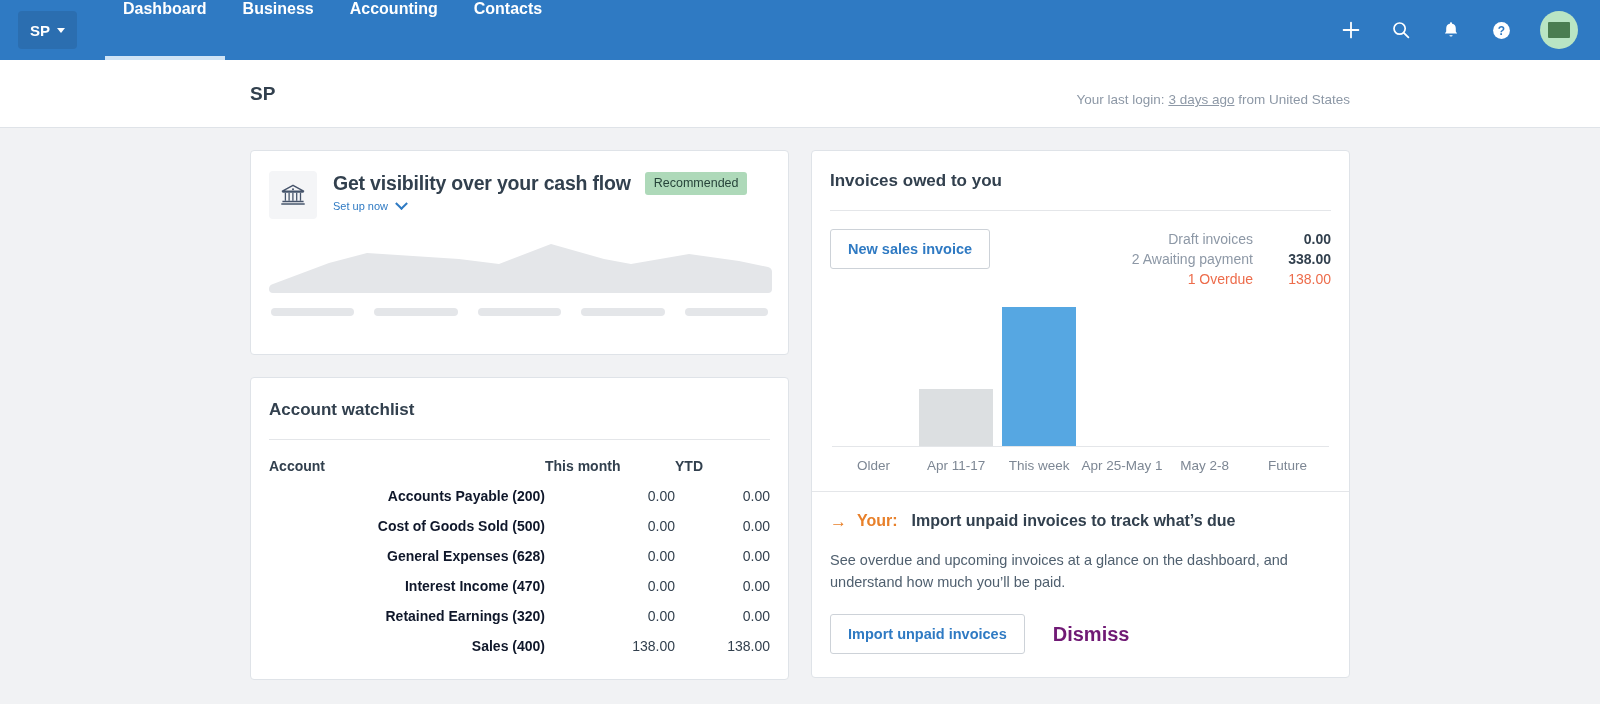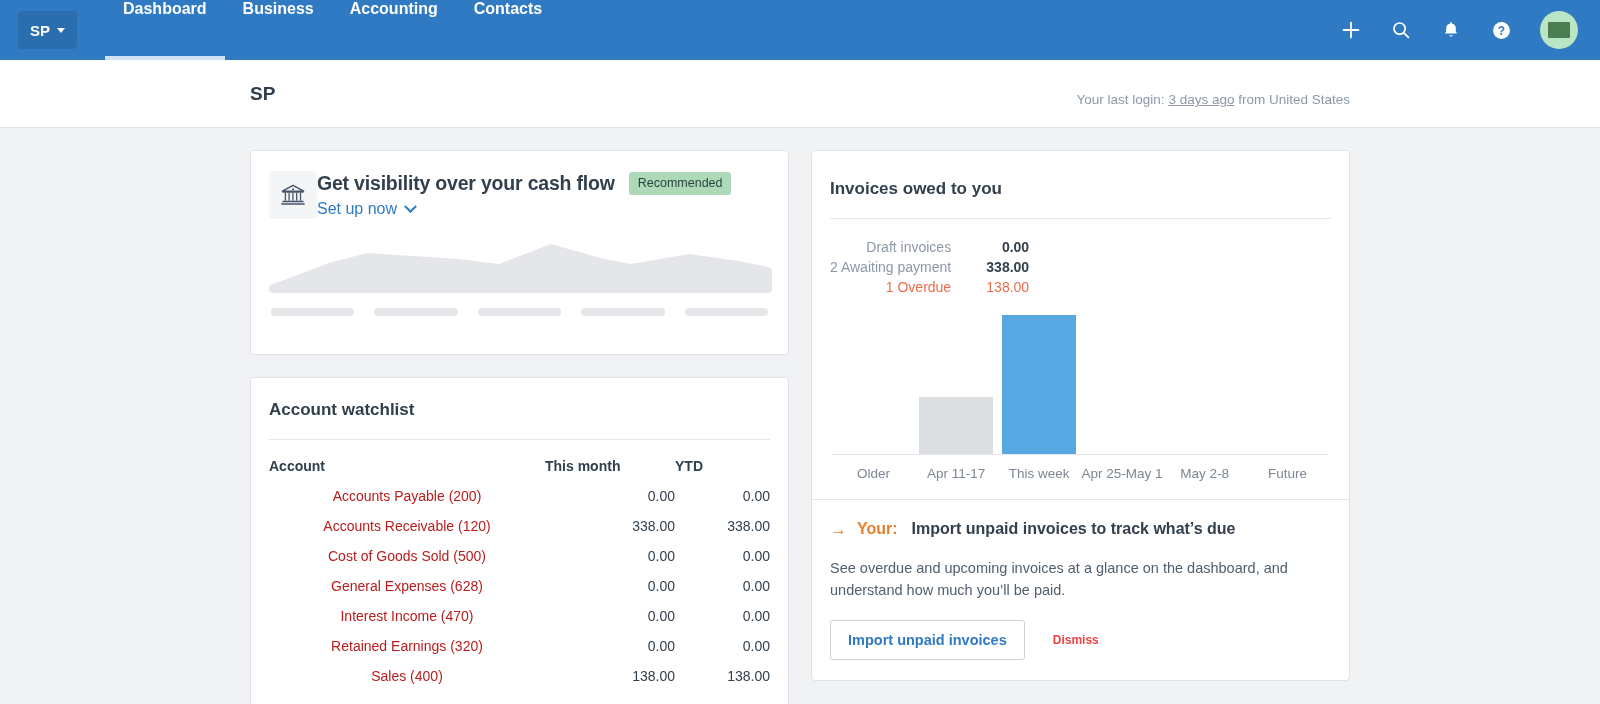--- a/index.html
+++ b/index.html
@@ -140,21 +140,21 @@
   .col { width: 539px; display: flex; flex-direction: column; gap: 22px; }
 
   .card {
     background: #ffffff;
     border: 1px solid #dfe3e8;
     border-radius: 4px;
   }
 
   
   .cashflow { padding: 20px 18px 0 18px; height: 205px; overflow: hidden; }
-  .cf-head { display: flex; align-items: flex-start; }
+  .cf-head { display: flex; align-items: flex-start; gap: 16px; }
   .cf-iconbox {
     width: 48px; height: 48px;
     background: #f4f5f7;
     border-radius: 4px;
     display: flex; align-items: center; justify-content: center;
     flex: none;
   }
   .cf-textcol { flex: 1; padding-top: 1px; }
   .cf-titlerow { display: flex; align-items: center; gap: 14px; }
   .cf-title {
@@ -167,21 +167,21 @@
     background: #aed9b9;
     color: #27443a;
     font-size: 12.5px;
     border-radius: 3px;
     padding: 4px 9px 5px 9px;
     white-space: nowrap;
   }
   .cf-link {
     margin-top: 5px;
     color: #2f7ac3;
-    font-size: 16px;
+    font-size: 11px;
     display: inline-flex;
     align-items: center;
     gap: 9px;
     cursor: pointer;
   }
   .chev {
     display: inline-block;
     width: 9px; height: 9px;
     border-right: 2.4px solid #2f7ac3;
     border-bottom: 2.4px solid #2f7ac3;
@@ -222,30 +222,31 @@
     padding: 18px 0 7px 0;
     font-size: 14px;
   }
   table.wl th.left { text-align: left; }
   table.wl td {
     padding: 7px 0;
     color: #8d98a6;
     text-align: right;
   }
   table.wl td.acct {
-    text-align: center;
-    color: #b91c1c;
-    cursor: pointer;
+    text-align: right;
+    color: #0f172a;
+    cursor: pointer;
+    font-weight: bold;
   }
   table.wl td.num { color: #32404e; }
   .col-month { width: 130px; }
   .col-ytd { width: 95px; }
 
   
-  .invoices { padding: 28px 18px 0 18px; }
+  .invoices { padding: 20px 18px 0 18px; }
   .inv-body {
     display: flex;
     align-items: flex-start;
     justify-content: space-between;
     padding-top: 18px;
   }
   .btn {
     border: 1px solid #cdd2d8;
     background: #ffffff;
     border-radius: 3px;
@@ -319,23 +320,23 @@
   }
   .next-actions {
     margin-top: 18px;
     display: flex;
     align-items: center;
     gap: 14px;
   }
   .linkbtn {
     background: none;
     border: none;
-    color: #ef4444;
-    font-weight: bold;
-    font-size: 12px;
+    color: #701a75;
+    font-weight: bold;
+    font-size: 20px;
     padding: 11px 14px;
     cursor: pointer;
     font-family: "Liberation Sans", sans-serif;
   }
 </style>
 </head>
 <body>
 
 <div class="topnav">
   <div class="org-btn">
@@ -450,25 +451,20 @@
             <th class="col-ytd">YTD</th>
           </tr>
         </thead>
         <tbody>
           <tr>
             <td class="acct">Accounts Payable (200)</td>
             <td class="num">0.00</td>
             <td class="num">0.00</td>
           </tr>
           <tr>
-            <td class="acct">Accounts Receivable (120)</td>
-            <td class="num">338.00</td>
-            <td class="num">338.00</td>
-          </tr>
-          <tr>
             <td class="acct">Cost of Goods Sold (500)</td>
             <td class="num">0.00</td>
             <td class="num">0.00</td>
           </tr>
           <tr>
             <td class="acct">General Expenses (628)</td>
             <td class="num">0.00</td>
             <td class="num">0.00</td>
           </tr>
           <tr>
@@ -493,20 +489,21 @@
   </div>
 
   <div class="col">
     <div class="card">
 
       <div class="invoices">
         <div class="card-title">Invoices owed to you</div>
         <div class="hr"></div>
 
         <div class="inv-body">
+          <button class="btn">New sales invoice</button>
           <div class="inv-figs">
             <div class="fig-row">
               <span class="fig-label">Draft invoices</span>
               <span class="fig-val">0.00</span>
             </div>
             <div class="fig-row">
               <span class="fig-label">2 Awaiting payment</span>
               <span class="fig-val">338.00</span>
             </div>
             <div class="fig-row overdue">

